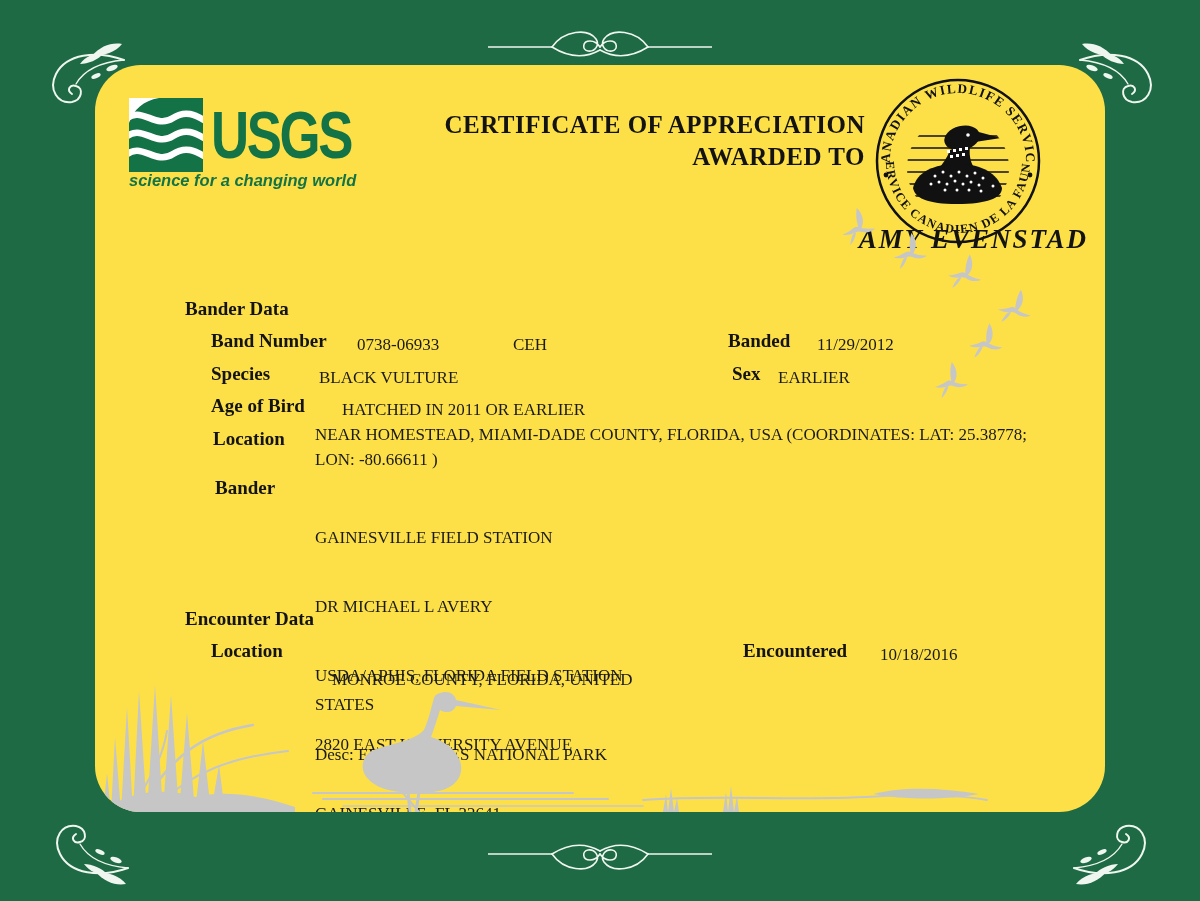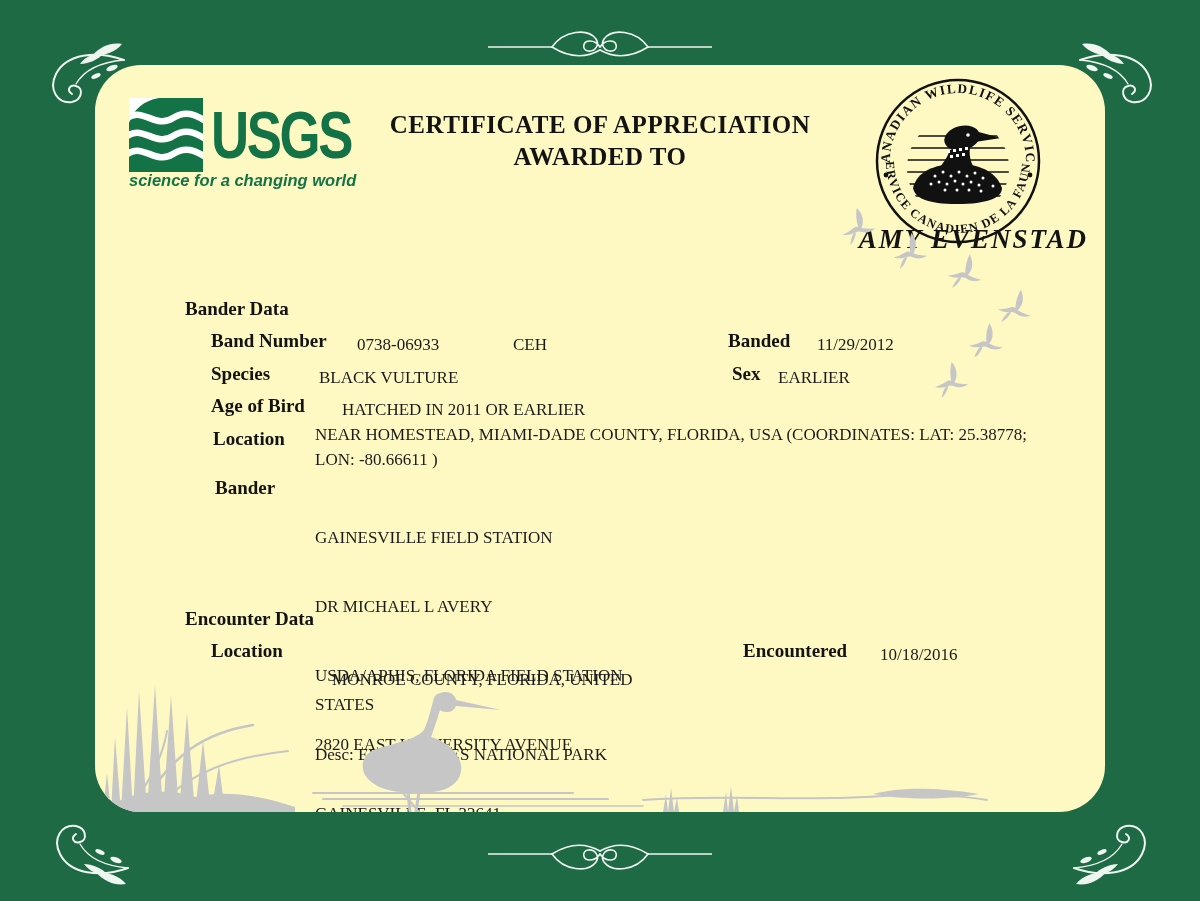--- a/index.html
+++ b/index.html
@@ -3,21 +3,21 @@
 <meta charset="utf-8">
 <style>
   html,body{margin:0;padding:0;}
   body{
     width:1200px;height:901px;position:relative;overflow:hidden;
     background:#1D6A44;
     font-family:"Liberation Serif", serif;
   }
   .cert{
     position:absolute;left:95px;top:65px;width:1010px;height:747px;
-    background:#fef9c3;border-radius:46px;overflow:hidden;
+    background:#fde047;border-radius:46px;overflow:hidden;
   }
   .flourish{position:absolute;width:92px;height:80px;}
   .fl-tr{transform:scaleX(-1);}
   .fl-bl{transform:scaleY(-1);}
   .fl-br{transform:scale(-1,-1);}
   .divider{position:absolute;width:224px;height:42px;left:488px;}
   .div-bottom{transform:scaleY(-1);}
 
   
   .usgs{position:absolute;left:34px;top:33px;display:flex;align-items:flex-start;}
@@ -28,21 +28,21 @@
     transform:scaleX(0.80);transform-origin:left center;margin-left:8px;
   }
   .usgs-tag{
     position:absolute;left:34px;top:106px;
     font-family:"Liberation Sans", sans-serif;font-weight:bold;font-style:italic;
     font-size:17px;color:#147346;letter-spacing:0px;transform:scaleX(0.97);transform-origin:left center;
     white-space:nowrap;
   }
 
   .title{
-    position:absolute;left:240px;right:240px;top:44px;text-align:center;
+    position:absolute;left:240px;right:240px;top:44px;text-align:right;
     font-weight:bold;font-size:25px;line-height:32px;color:#131313;letter-spacing:0.5px;
   }
   .awardee{
     position:absolute;left:0;right:17px;top:159px;text-align:right;text-indent:22px;
     font-weight:bold;font-style:italic;font-size:27px;color:#131313;letter-spacing:2px;
   }
   .seal{position:absolute;left:780px;top:13px;width:166px;height:166px;}
 
   .heading{position:absolute;font-weight:bold;font-size:19px;color:#131313;white-space:nowrap;}
   .lbl{position:absolute;font-weight:bold;font-size:19px;color:#131313;white-space:nowrap;}

